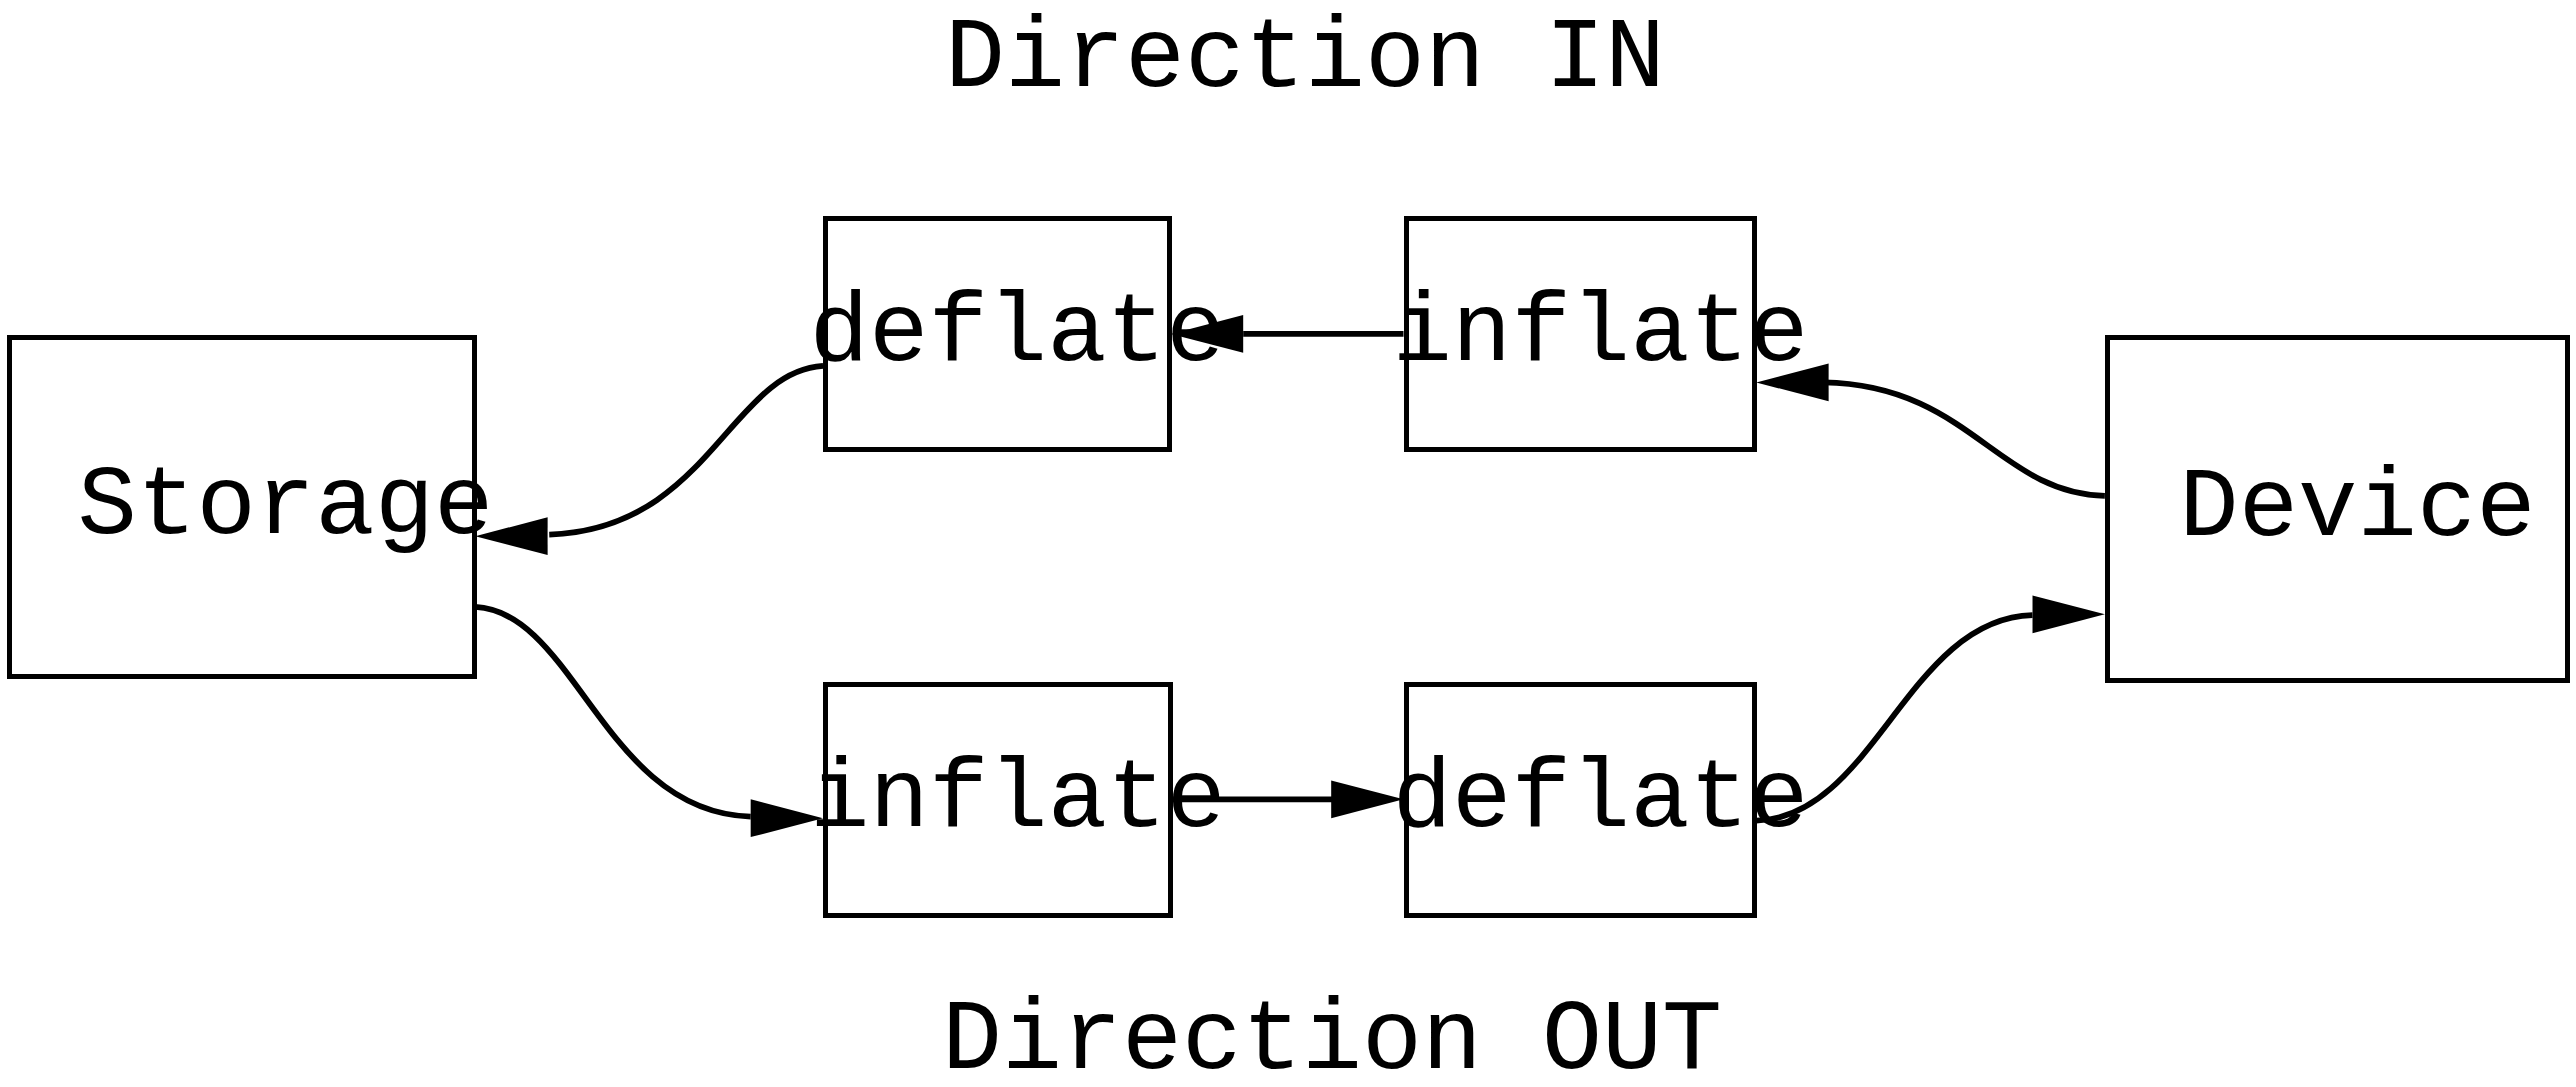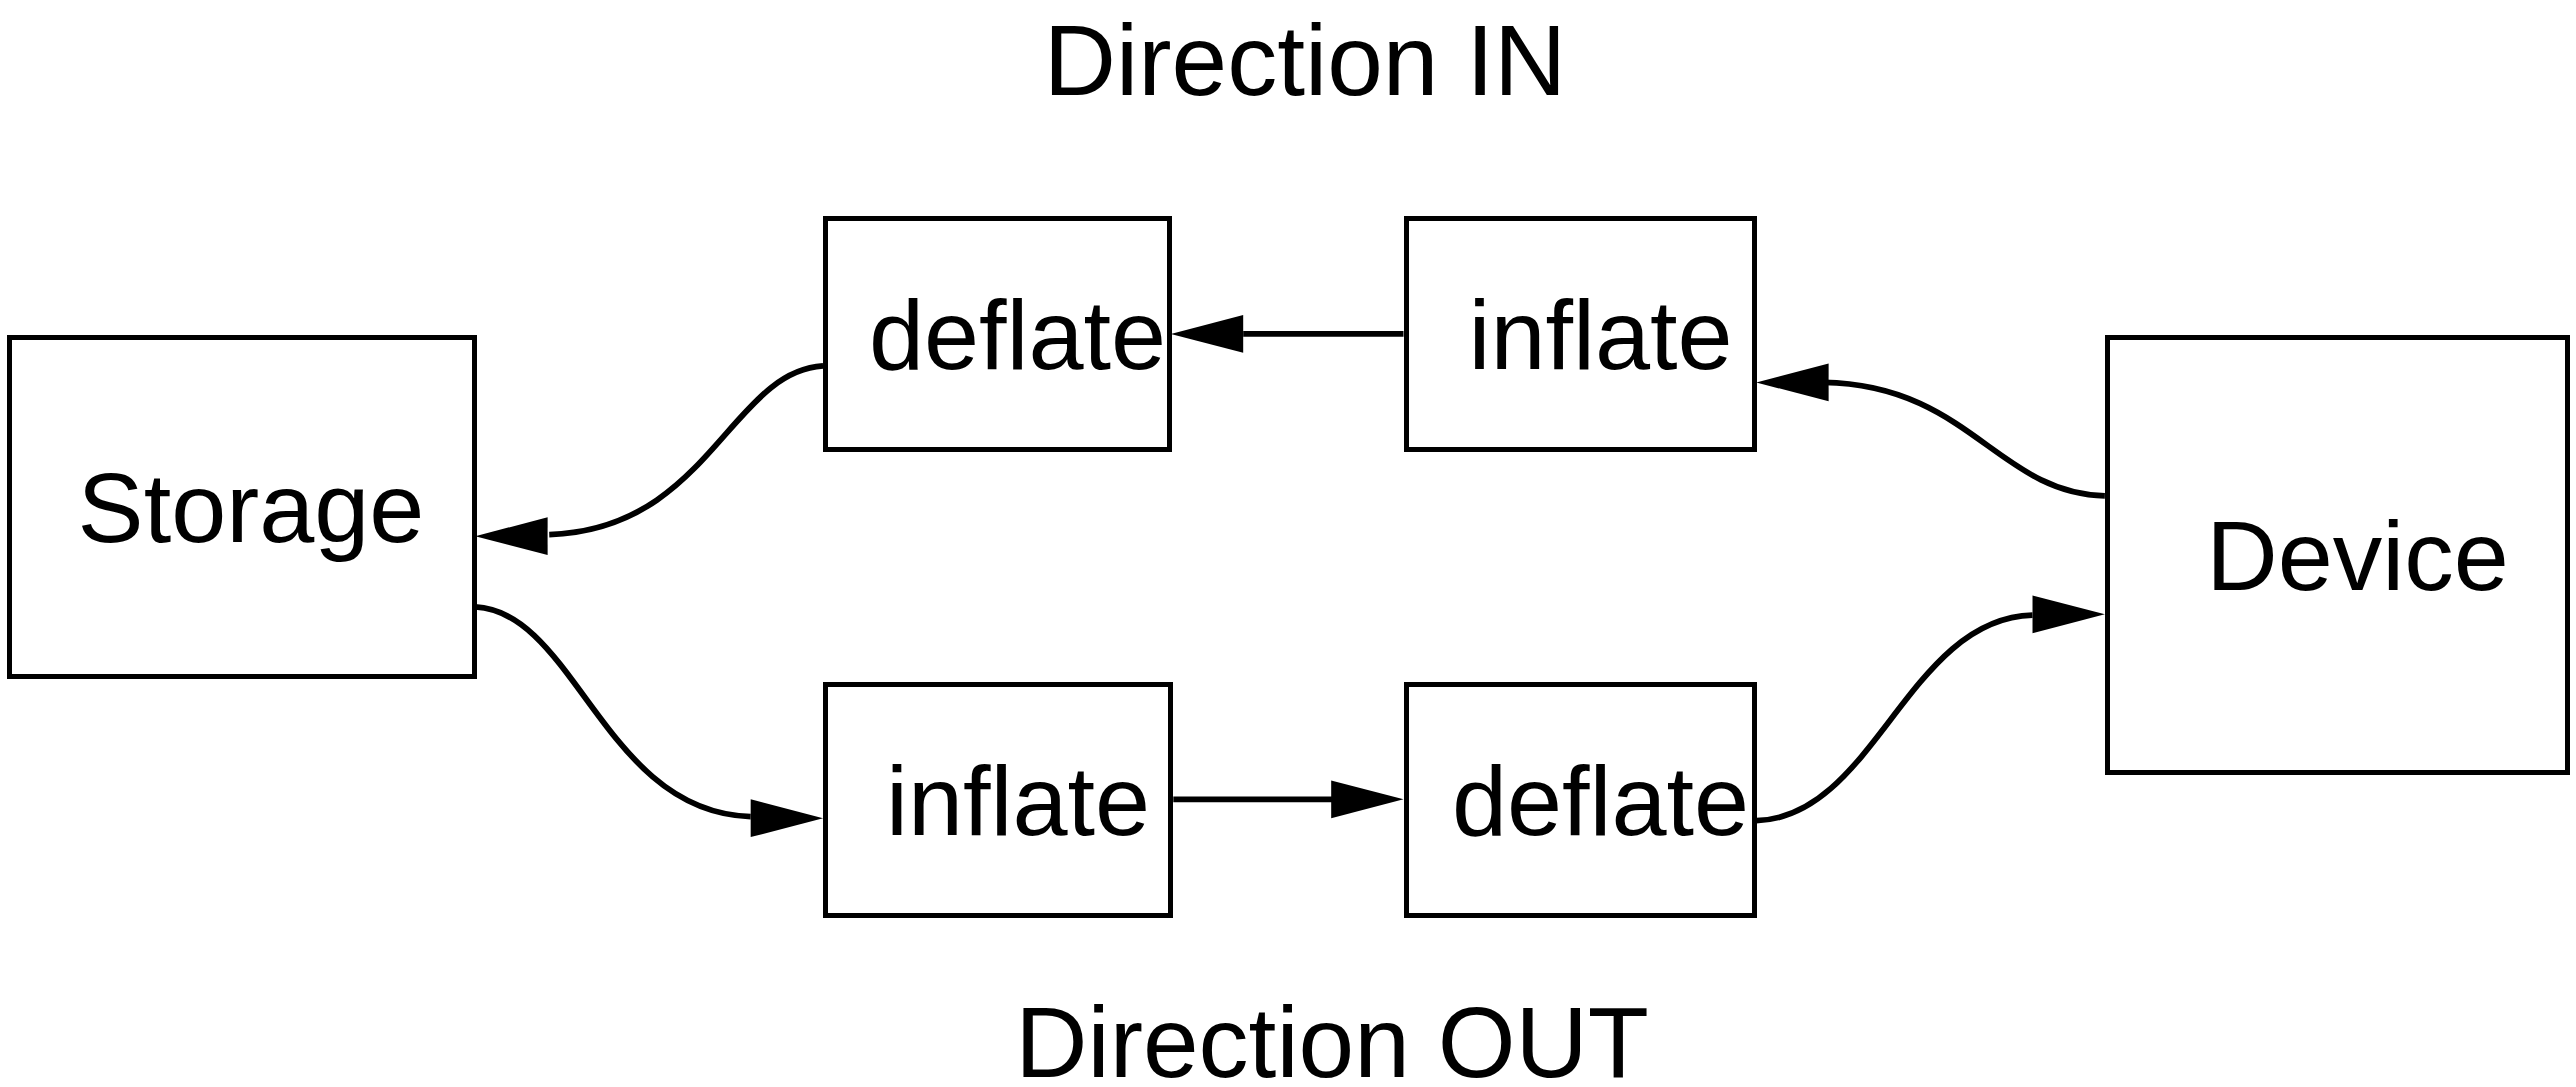--- a/index.html
+++ b/index.html
@@ -8,21 +8,21 @@
     background: #ffffff;
     width: 2576px;
     height: 1088px;
     overflow: hidden;
   }
   .canvas {
     position: relative;
     width: 2576px;
     height: 1088px;
     background: #ffffff;
-    font-family: Liberation Sans, sans-serif;
+    font-family: Liberation Mono, monospace;
     color: #000000;
   }
   .edges-layer {
     position: absolute;
     left: 0;
     top: 0;
     width: 2576px;
     height: 1088px;
     pointer-events: none;
   }
@@ -57,21 +57,21 @@
     padding-left: 66px;
   }
   .node-storage .two-line {
     display: block;
     line-height: 119px;
   }
   .node-deflate-in  { left: 823px; top: 216px; width: 349px; height: 236px; }
   .node-inflate-in  { left: 1404px; top: 216px; width: 353px; height: 236px; }
   .node-inflate-out { left: 823px; top: 682px; width: 350px; height: 236px; }
   .node-deflate-out { left: 1404px; top: 682px; width: 353px; height: 236px; }
-  .node-device      { left: 2105px; top: 335px; width: 465px; height: 440px; }
+  .node-device      { left: 2105px; top: 335px; width: 465px; height: 348px; }
   .flow-title {
     position: absolute;
     font-size: 100px;
     line-height: 1;
     transform: translateX(-50%);
     white-space: nowrap;
   }
   .flow-title-in  { left: 1305px; top: 10px; }
   .flow-title-out { left: 1332px; top: 992px; }
 </style>

